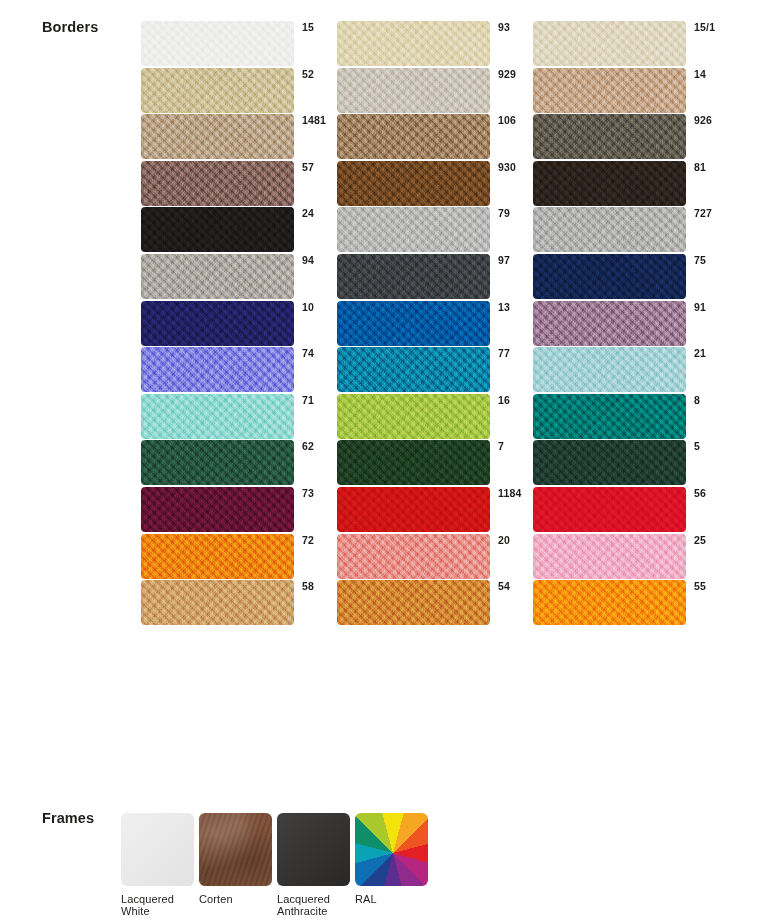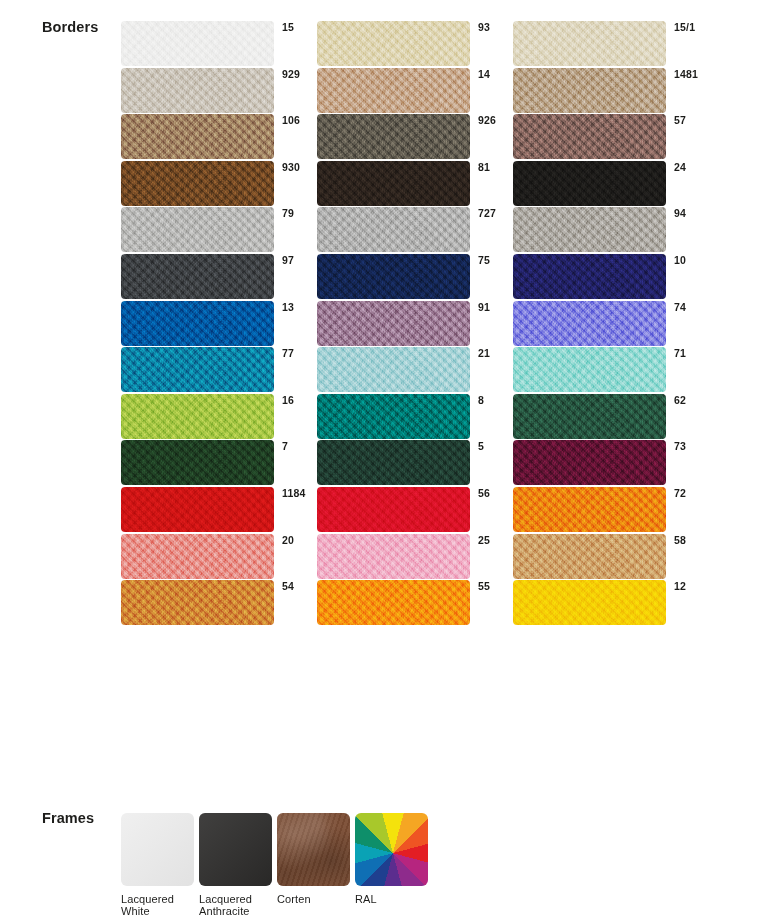--- a/index.html
+++ b/index.html
@@ -41,20 +41,21 @@
     left: 121px;
     top: 21px;
     width: 600px;
     display: grid;
     grid-template-columns: 196px 196px 196px;
     grid-auto-rows: 46.6px;
   }
   .swatch-cell {
     position: relative;
     height: 46.6px;
+    margin-left: 20px;
   }
   .swatch {
     position: absolute;
     left: 0;
     top: 0;
     width: 153px;
     height: 45px;
     border-radius: 4px;
     overflow: hidden;
     background-color: #ccc;
@@ -168,20 +169,27 @@
         <div class="swatch-code">93</div>
       </div>
       <div class="swatch-cell">
         <div class="swatch" style="background-color: rgb(221, 213, 188);">
           <div class="tex"></div>
           <div class="grain"></div>
         </div>
         <div class="swatch-code">15/1</div>
       </div>
       <div class="swatch-cell">
+        <div class="swatch" style="background-color: rgb(203, 189, 146);">
+          <div class="tex"></div>
+          <div class="grain"></div>
+        </div>
+        <div class="swatch-code">52</div>
+      </div>
+      <div class="swatch-cell">
         <div class="swatch" style="background-color: rgb(200, 193, 181);">
           <div class="tex"></div>
           <div class="grain"></div>
         </div>
         <div class="swatch-code">929</div>
       </div>
       <div class="swatch-cell">
         <div class="swatch" style="background-color: rgb(195, 161, 131);">
           <div class="tex"></div>
           <div class="grain"></div>
@@ -411,50 +419,43 @@
           <div class="grain"></div>
         </div>
         <div class="swatch-code">54</div>
       </div>
       <div class="swatch-cell">
         <div class="swatch" style="background-color: rgb(245, 138, 14);">
           <div class="tex"></div>
           <div class="grain"></div>
         </div>
         <div class="swatch-code">55</div>
-      </div>
-      <div class="swatch-cell">
-        <div class="swatch" style="background-color: rgb(245, 203, 5);">
-          <div class="tex"></div>
-          <div class="grain"></div>
-        </div>
-        <div class="swatch-code">12</div>
       </div>
     </div>
 
   <div class="section-title" id="frames-title">Frames</div>
 
   <div class="frames-row">
       <div class="frame-item">
         <div class="frame-swatch" style="background-color: rgb(238, 238, 238);">
           <div class="lacq" style="background: linear-gradient(135deg, rgba(255, 255, 255, 0.1), rgba(0, 0, 0, 0.05));"></div>
         </div>
         <div class="frame-label">Lacquered White</div>
       </div>
       <div class="frame-item">
+        <div class="frame-swatch" style="background-color: rgb(122, 76, 51);">
+          <div class="corten-tex"></div>
+        </div>
+        <div class="frame-label">Corten</div>
+      </div>
+      <div class="frame-item">
         <div class="frame-swatch" style="background-color: rgb(43, 42, 41);">
           <div class="lacq" style="background: linear-gradient(135deg, rgba(255, 255, 255, 0.1), rgba(0, 0, 0, 0.05));"></div>
         </div>
         <div class="frame-label">Lacquered Anthracite</div>
-      </div>
-      <div class="frame-item">
-        <div class="frame-swatch" style="background-color: rgb(122, 76, 51);">
-          <div class="corten-tex"></div>
-        </div>
-        <div class="frame-label">Corten</div>
       </div>
       <div class="frame-item">
         <div class="frame-swatch">
           <div class="ral-wheel" style="background: conic-gradient(from -15deg at 52% 55%, rgb(244, 226, 12) 0deg, rgb(244, 226, 12) 30deg, rgb(245, 166, 35) 30deg, rgb(245, 166, 35) 60deg, rgb(239, 84, 35) 60deg, rgb(239, 84, 35) 90deg, rgb(227, 30, 36) 90deg, rgb(227, 30, 36) 120deg, rgb(182, 37, 127) 120deg, rgb(182, 37, 127) 150deg, rgb(142, 43, 140) 150deg, rgb(142, 43, 140) 180deg, rgb(91, 45, 142) 180deg, rgb(91, 45, 142) 210deg, rgb(31, 63, 143) 210deg, rgb(31, 63, 143) 240deg, rgb(15, 111, 180) 240deg, rgb(15, 111, 180) 270deg, rgb(10, 162, 181) 270deg, rgb(10, 162, 181) 300deg, rgb(14, 143, 106) 300deg, rgb(14, 143, 106) 330deg, rgb(168, 200, 43) 330deg, rgb(168, 200, 43) 360deg);"></div>
         </div>
         <div class="frame-label">RAL</div>
       </div>
     </div>
 
 </div>

